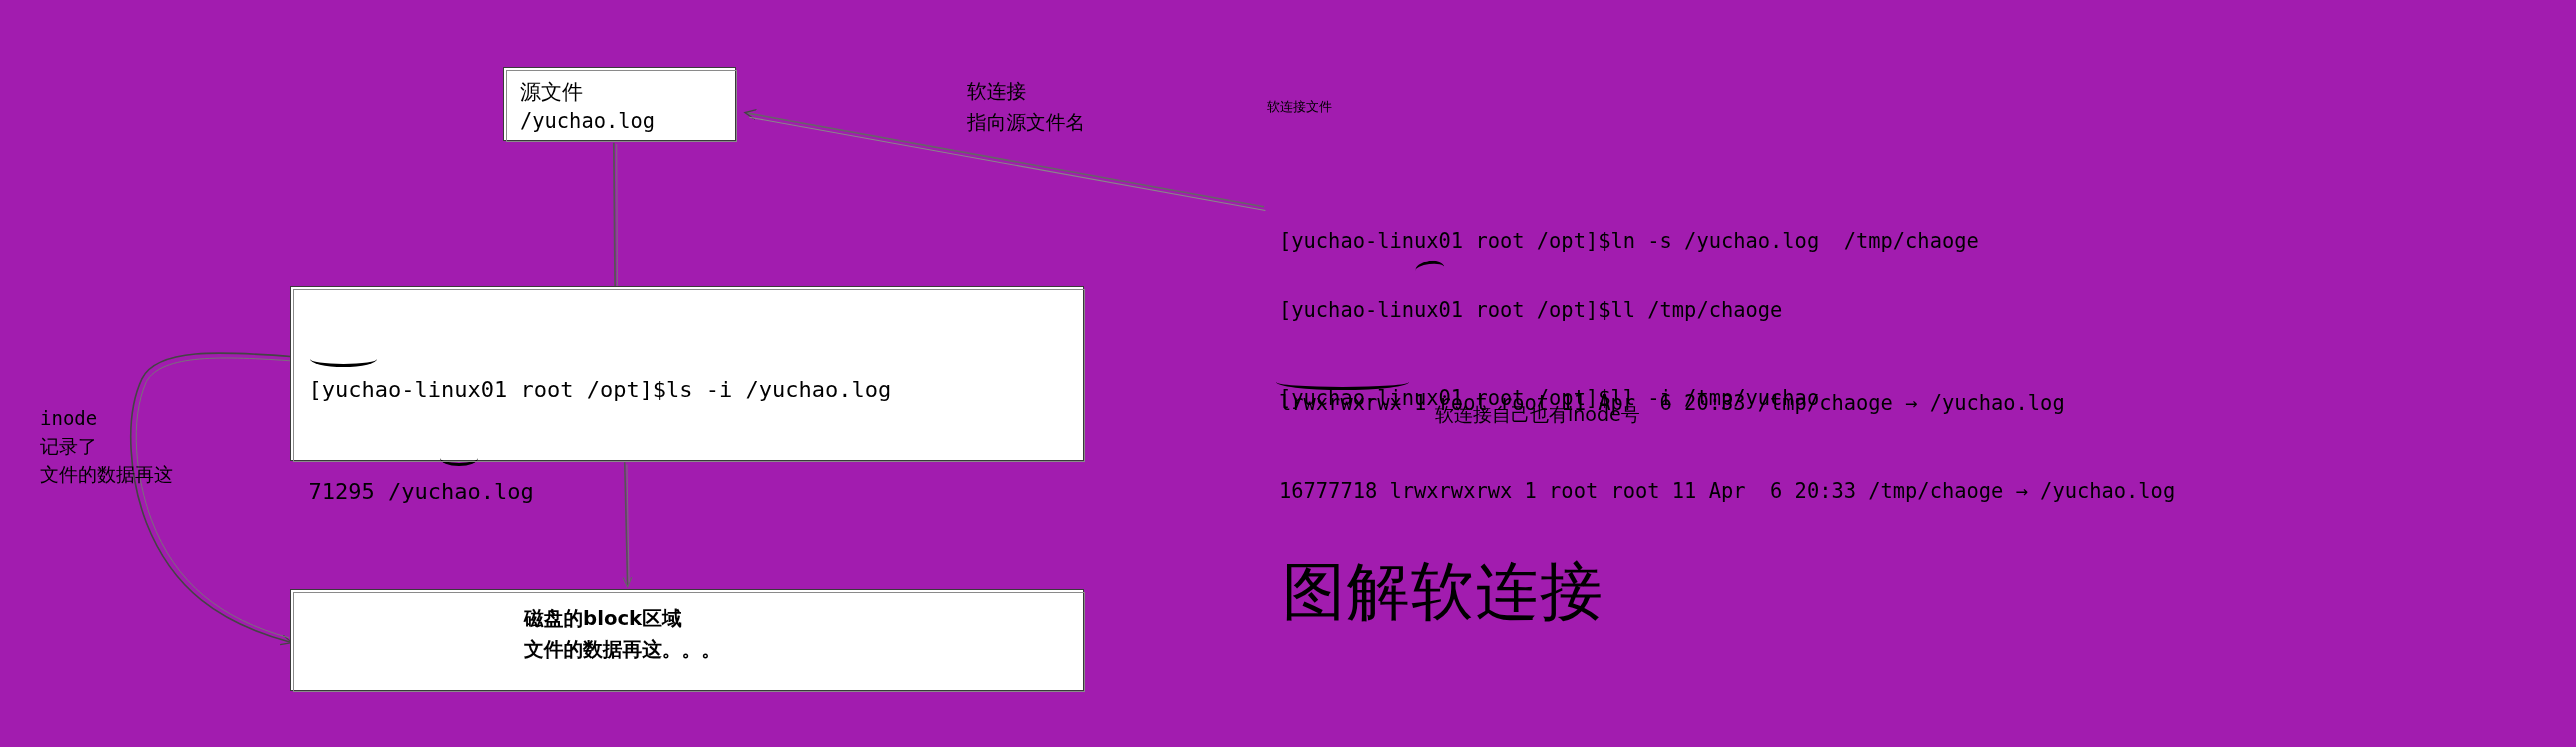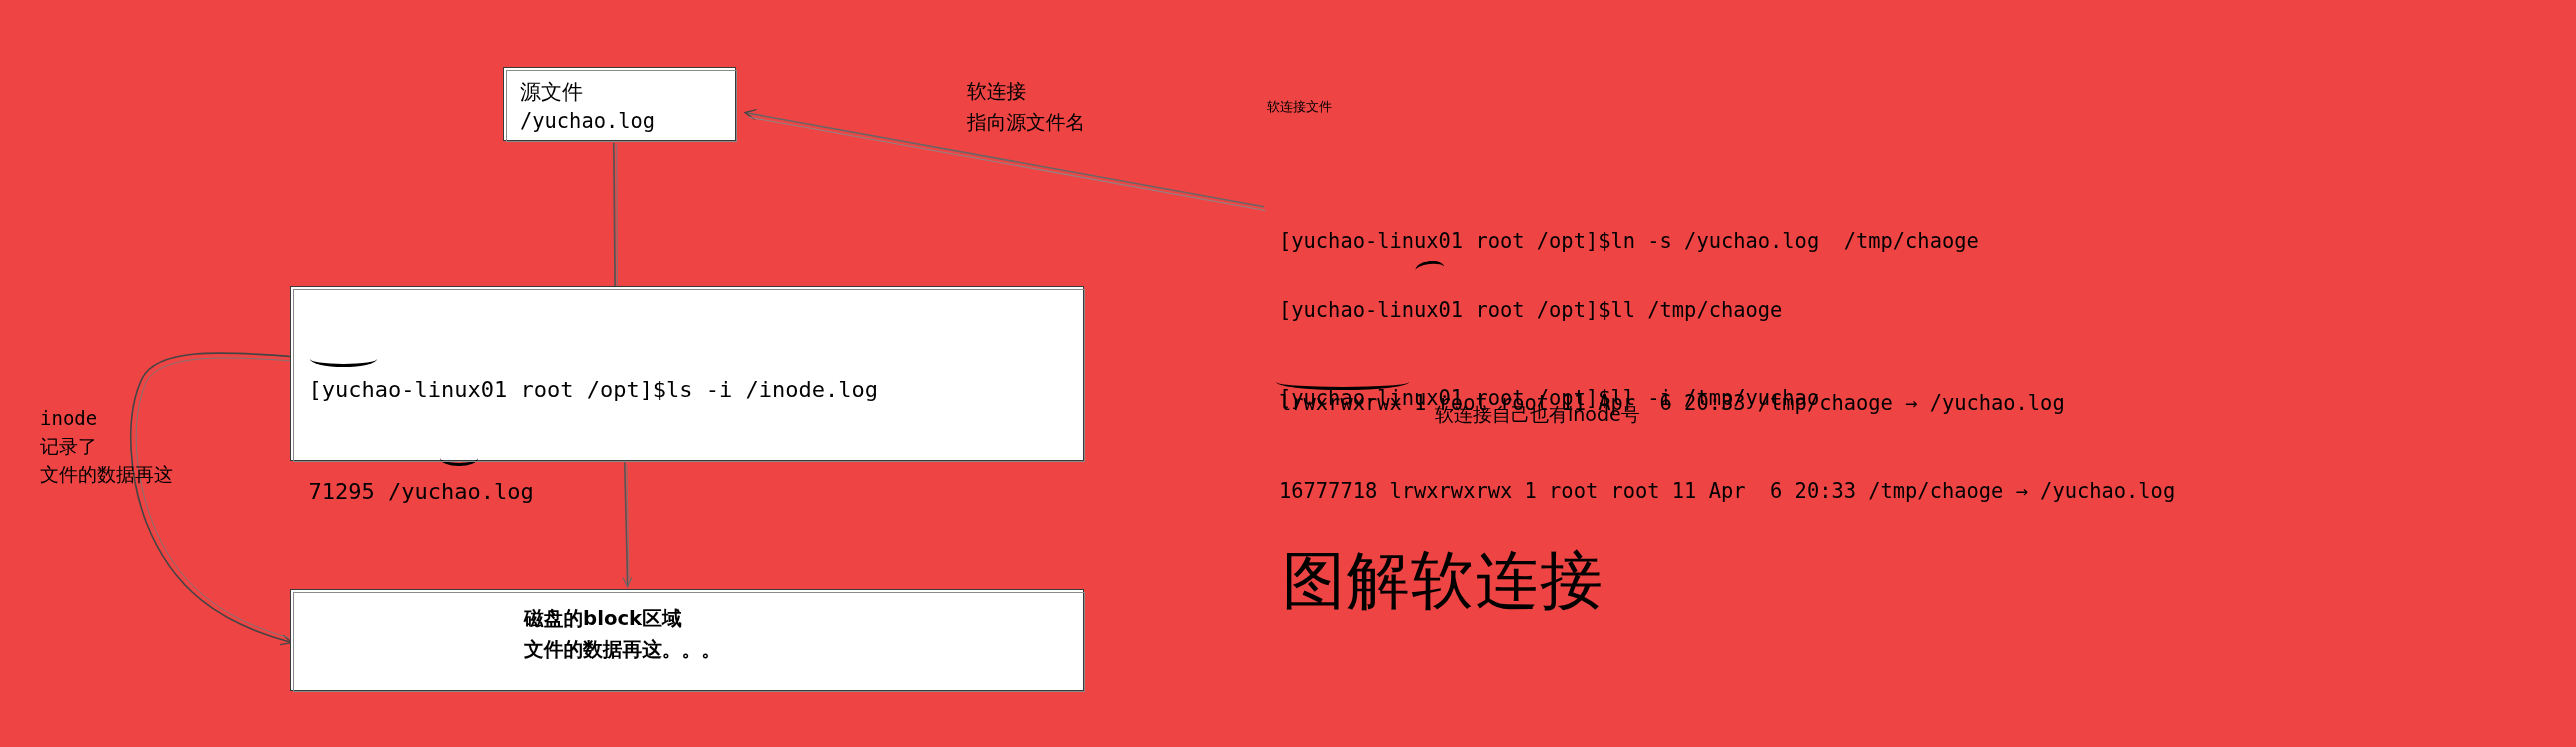--- a/index.html
+++ b/index.html
@@ -8,21 +8,21 @@
     background: #ffffff;
   }
   body {
     font-family: "DejaVu Sans Mono", "Liberation Mono", monospace;
     color: #000000;
   }
   #canvas {
     position: relative;
     width: 2576px;
     height: 747px;
-    background: #ef4444;
+    background: #a21caf;
     overflow: hidden;
   }
   .abs { position: absolute; }
 
   
   .box {
     position: absolute;
     border: 1.5px solid #3a3a3a;
     background: #ffffff;
     box-sizing: border-box;
@@ -111,21 +111,21 @@
   }
   .cmd-block { position: absolute; font-size: 20.4px; line-height: 31px; }
   #cmd-block-1 { left: 1279px; top: 164px; }
   #cmd-block-2 { left: 1279px; top: 233px; }
   #cmd-block-3 { left: 1279px; top: 321px; }
   #inode-note-right {
     left: 1435px; top: 402px;
     font-size: 19px;
   }
   #big-title {
-    left: 1282px; top: 538px;
+    left: 1282px; top: 549px;
     font-size: 63px;
     letter-spacing: 1.5px;
     font-family: "DejaVu Sans", "Liberation Sans", sans-serif;
     font-weight: 400;
   }
 
   svg.overlay {
     position: absolute;
     left: 0; top: 0;
     width: 2576px;
@@ -174,21 +174,21 @@
   </svg>
 
   <div class="box" id="source-box">
     <div id="source-box-text" class="cjk"><span>源文件</span><br><span class="mono" style="font-size:20.4px">/yuchao.log</span></div>
   </div>
 
   <div class="abs cjk" id="softlink-note"><span>软连接</span><br><span>指向源文件名</span></div>
 
   <div class="box" id="terminal-box">
     <div id="terminal-lines" class="mono">
-      <div>[yuchao-linux01 root /opt]$ls -i /inode.log</div>
+      <div>[yuchao-linux01 root /opt]$ls -i /yuchao.log</div>
       <div>71295 /yuchao.log</div>
       <div class="gap"></div>
       <div>[yuchao-linux01 root /opt]$ll /yuchao.log</div>
       
     </div>
 
     <div class="pen-underline" style="left:19px; top:70px; width:67px;"></div>
 
     <div class="pen-underline" style="left:149px; top:169px; width:38px;"></div>
   </div>

